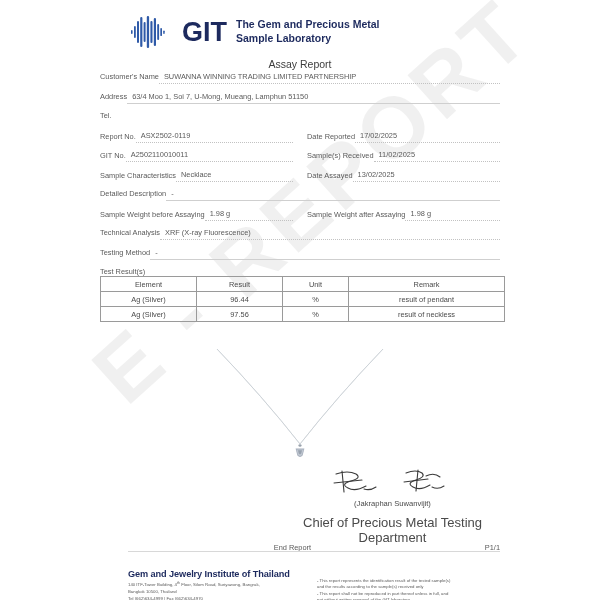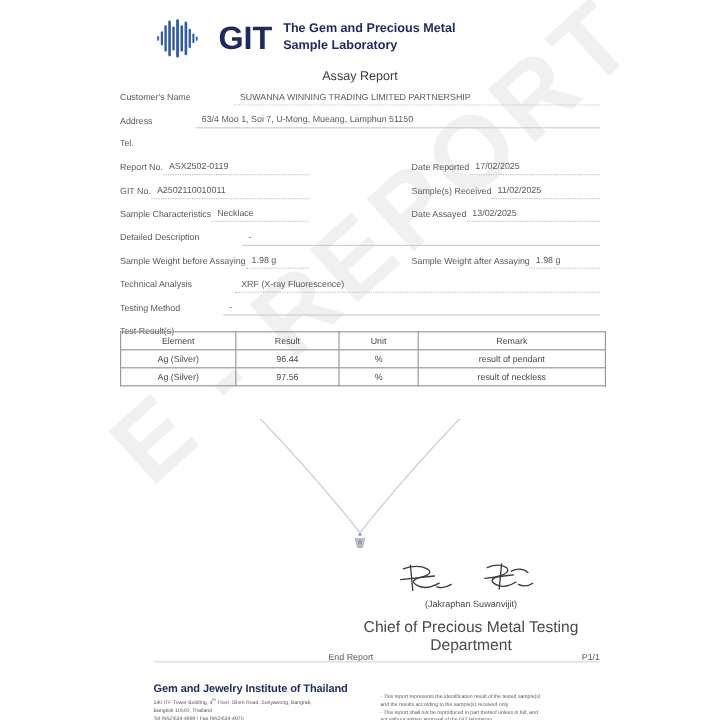--- a/index.html
+++ b/index.html
@@ -81,22 +81,21 @@
   .form{
     position:absolute;
     left:100px; top:72px;
     width:400px;
     z-index:10;
   }
   .row{
     position:relative;
     height:19.5px;
     display:flex;
-    align-items:center;
-    gap:36px;
+    align-items:flex-start;
   }
   .lbl{
     font-size:7.4px;
     color:#5a5a5a;
     white-space:nowrap;
     padding-bottom:2px;
     flex:0 0 auto;
   }
   .val{
     font-size:7.4px;

